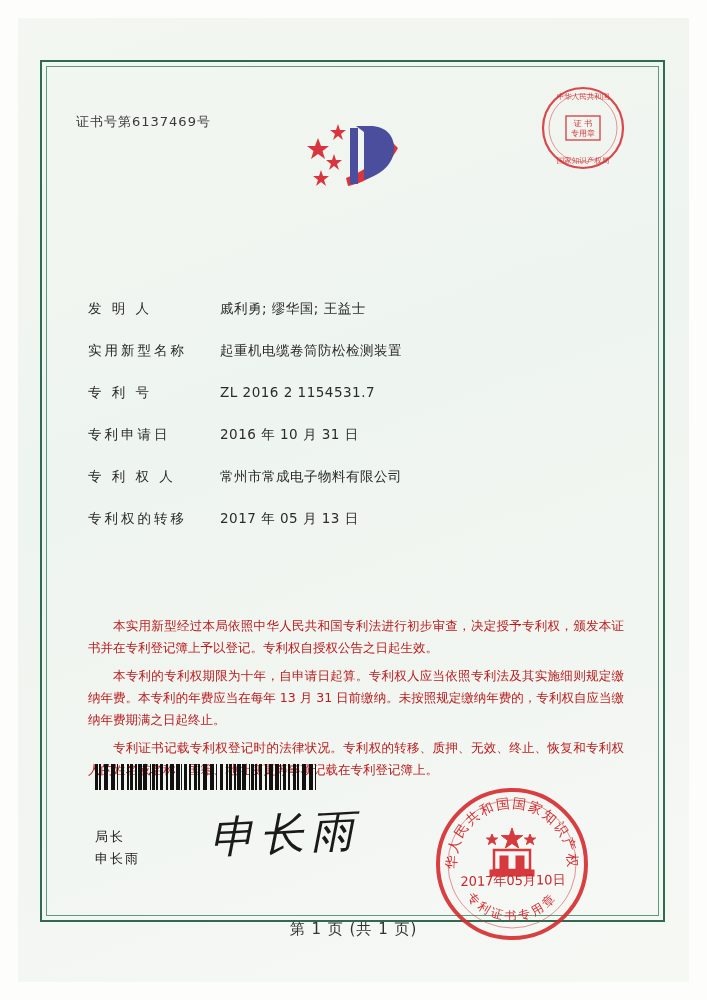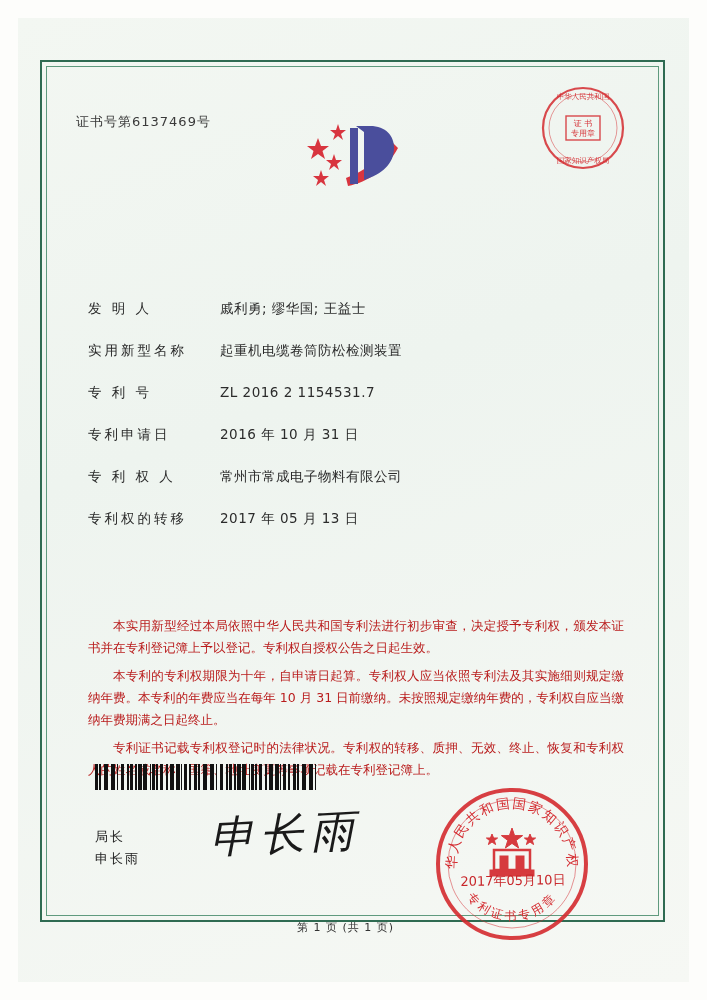--- a/index.html
+++ b/index.html
@@ -165,24 +165,24 @@
     width: 140px;
     text-align: center;
     font-size: 13px;
     color: #c8262a;
     letter-spacing: 0px;
     transform: rotate(-1deg);
   }
 
   .page-foot {
     position: absolute;
-    left: 8px; top: 920px;
+    left: 16px; top: 920px;
     width: 675px;
     text-align: center;
-    font-size: 11px;
+    font-size: 15px;
     color: #333;
     letter-spacing: 1px;
   }
 </style>
 </head>
 <body>
 
 <div class="page">
   <div class="paper-tint"></div>
 
@@ -247,21 +247,21 @@
       <div class="field-value">常州市常成电子物料有限公司</div>
     </div>
     <div class="field-row">
       <div class="field-label">专利权的转移</div>
       <div class="field-value">2017 年 05 月 13 日</div>
     </div>
   </div>
 
   <div class="paragraphs">
     <p>本实用新型经过本局依照中华人民共和国专利法进行初步审查，决定授予专利权，颁发本证书并在专利登记簿上予以登记。专利权自授权公告之日起生效。</p>
-    <p>本专利的专利权期限为十年，自申请日起算。专利权人应当依照专利法及其实施细则规定缴纳年费。本专利的年费应当在每年 10 月 31 日前缴纳。未按照规定缴纳年费的，专利权自应当缴纳年费期满之日起终止。</p>
+    <p>本专利的专利权期限为十年，自申请日起算。专利权人应当依照专利法及其实施细则规定缴纳年费。本专利的年费应当在每年 13 月 31 日前缴纳。未按照规定缴纳年费的，专利权自应当缴纳年费期满之日起终止。</p>
     <p>专利证书记载专利权登记时的法律状况。专利权的转移、质押、无效、终止、恢复和专利权人的姓名或名称、国籍、地址变更等事项记载在专利登记簿上。</p>
   </div>
 
   <div class="barcode" id="barcode">
       <i style="width:3px"></i>
       <i style="width:1px;background:transparent"></i>
       <i style="width:2px"></i>
       <i style="width:3px;background:transparent"></i>
       <i style="width:4px"></i>
       <i style="width:3px;background:transparent"></i>

